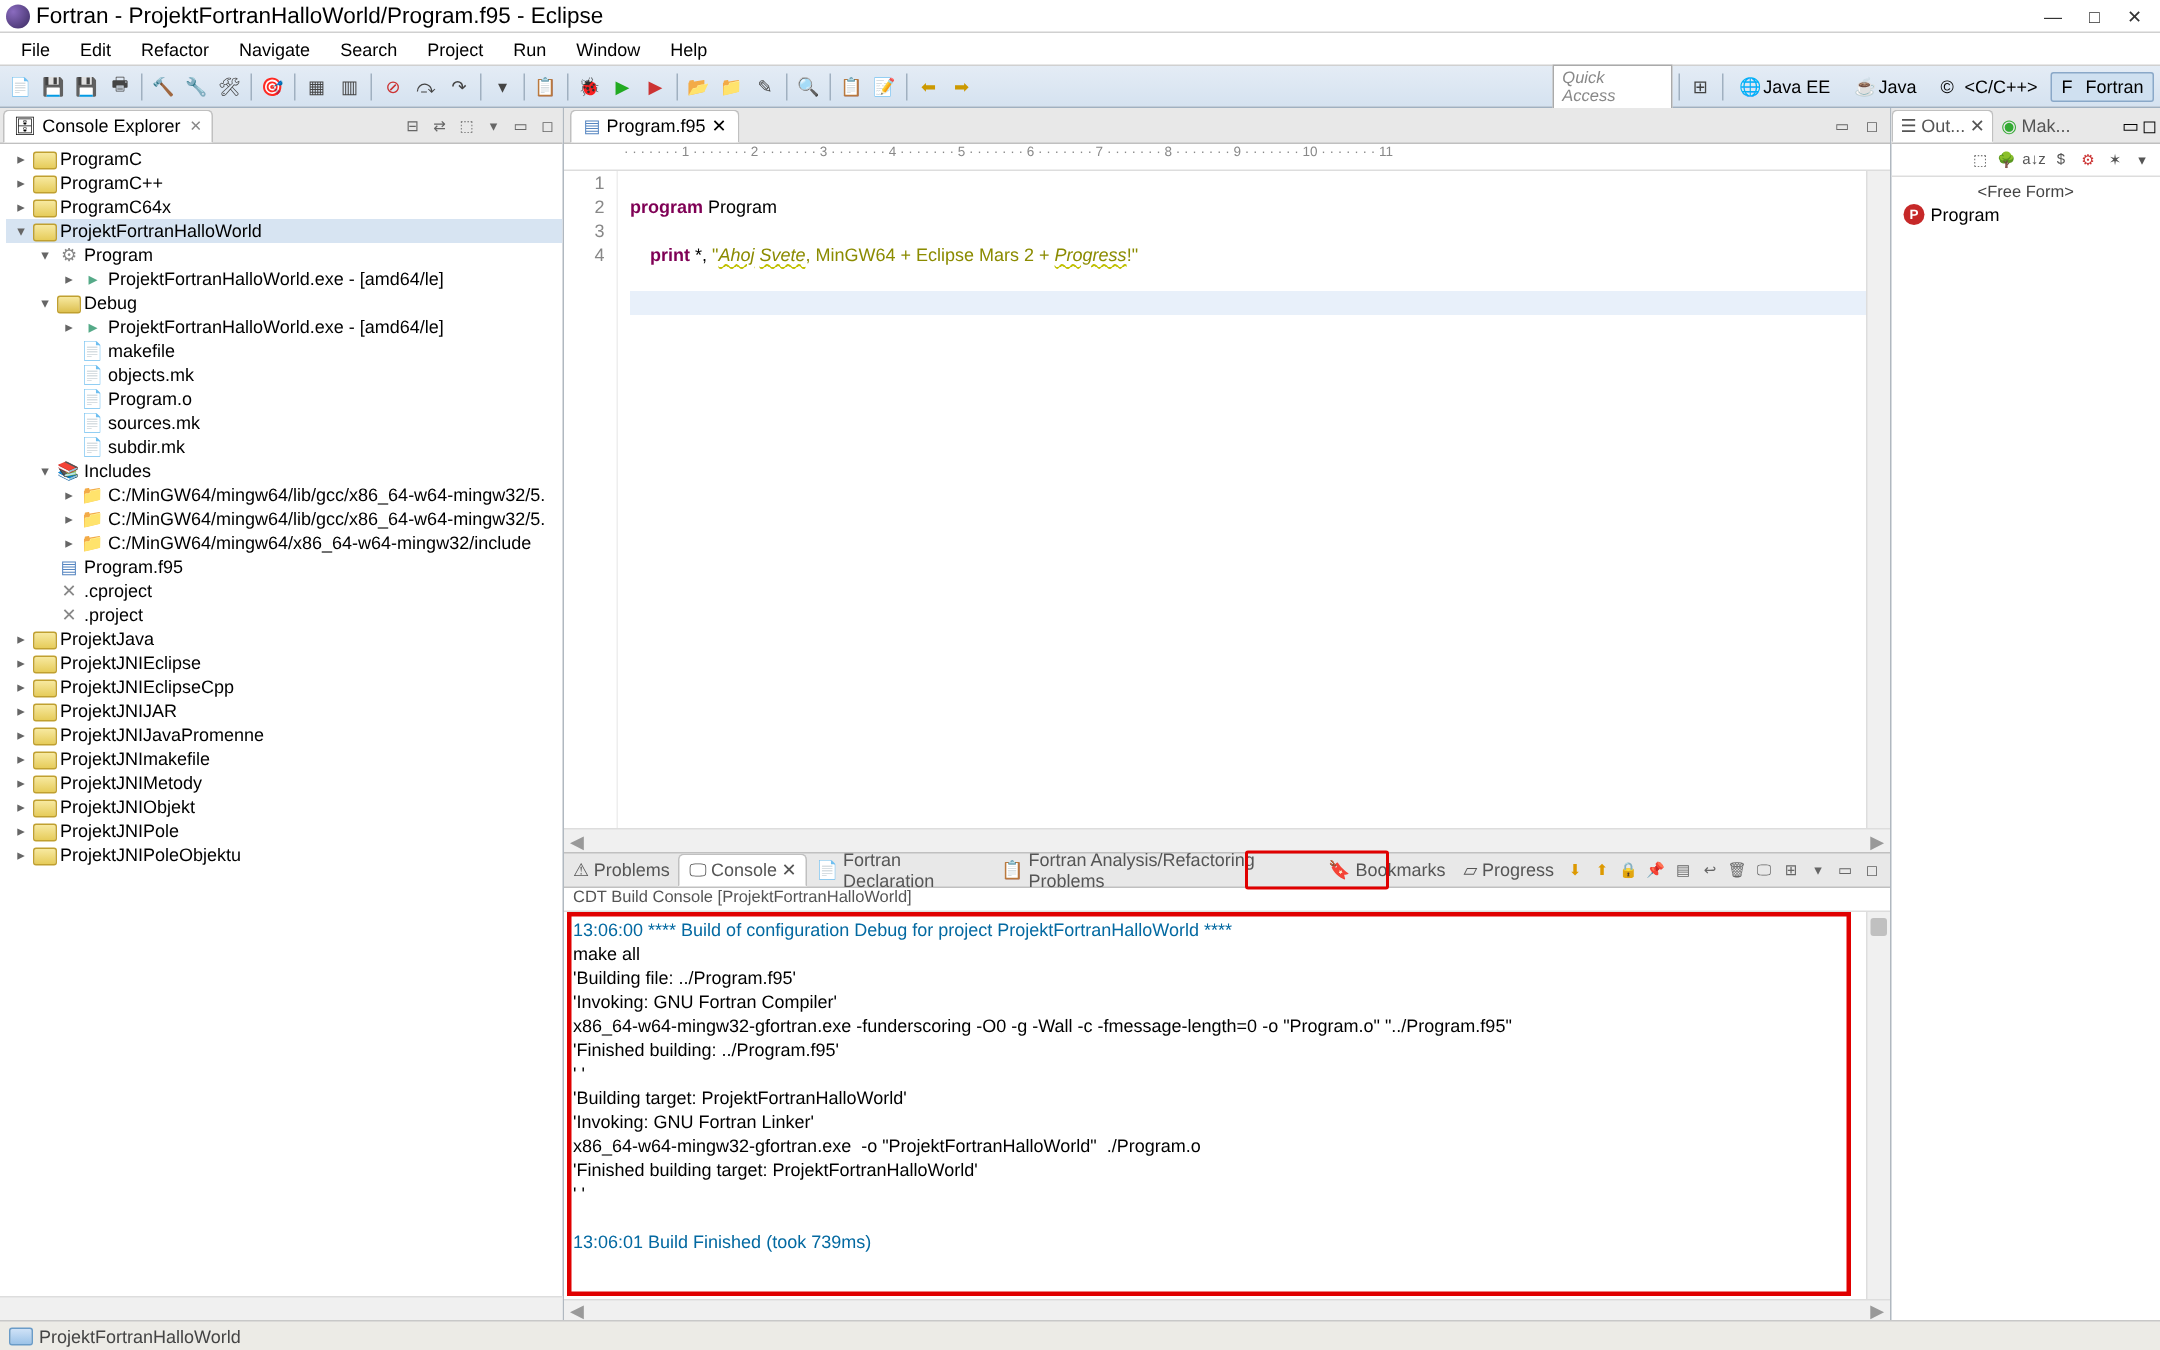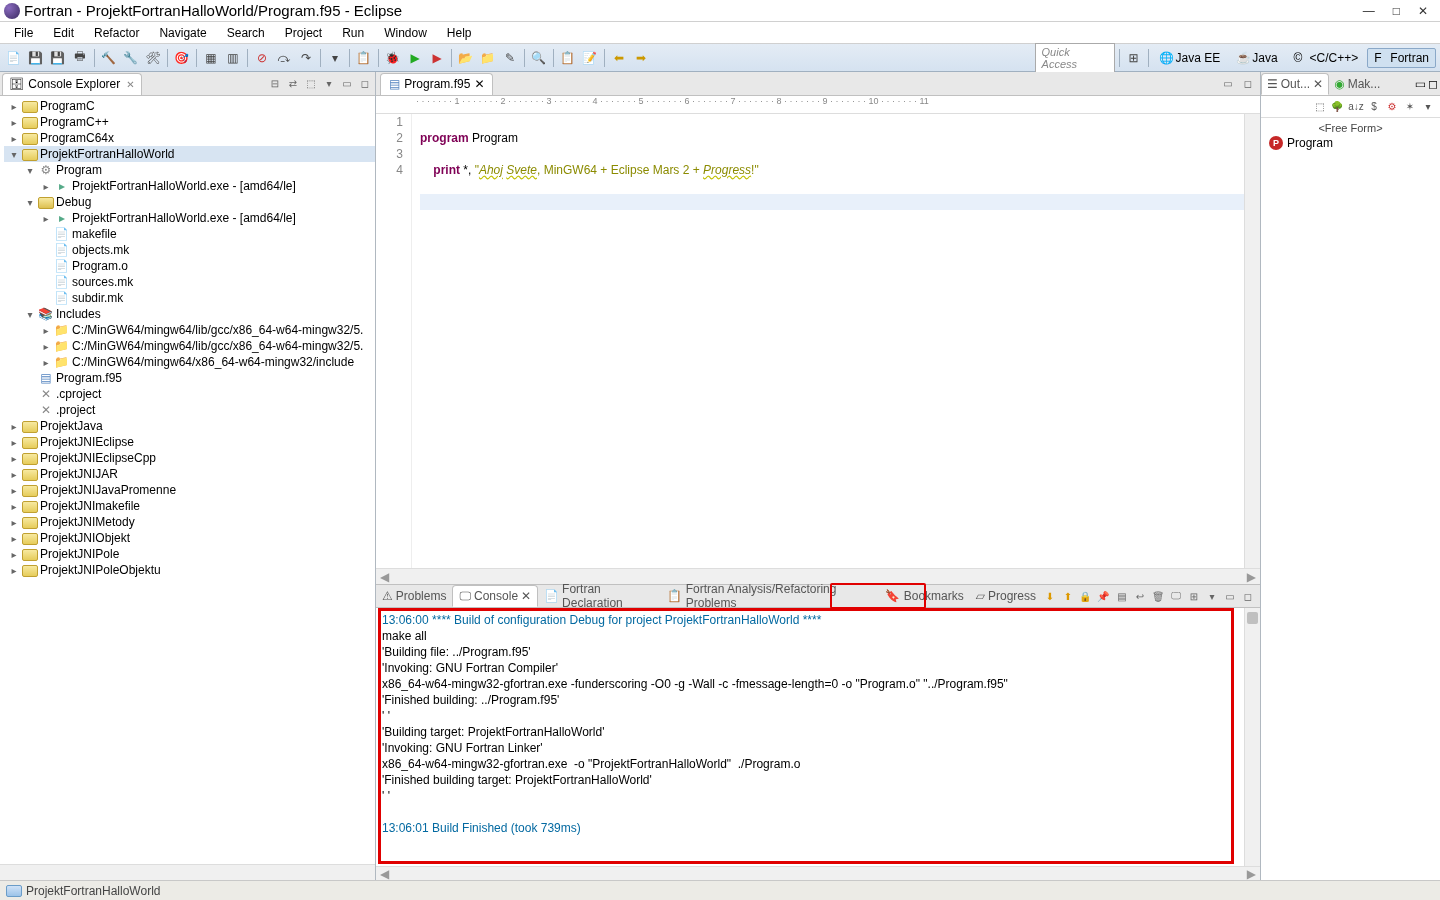--- a/index.html
+++ b/index.html
@@ -408,20 +408,21 @@
         <span class="vb">▤</span>
         <span class="vb">↩</span>
         <span class="vb">🗑</span>
         <span class="vb">🖵</span>
         <span class="vb">⊞</span>
         <span class="vb">▾</span>
         <span class="vb">▭</span>
         <span class="vb">◻</span>
       </div>
     </div>
+    <div class="console-header">CDT Build Console [ProjektFortranHalloWorld]</div>
     <div class="console-wrap">
       <div class="console" id="console"><div class="blue">13:06:00 **** Build of configuration Debug for project ProjektFortranHalloWorld ****</div><div>make all </div><div>'Building file: ../Program.f95'</div><div>'Invoking: GNU Fortran Compiler'</div><div>x86_64-w64-mingw32-gfortran.exe -funderscoring -O0 -g -Wall -c -fmessage-length=0 -o "Program.o" "../Program.f95"</div><div>'Finished building: ../Program.f95'</div><div>' '</div><div>'Building target: ProjektFortranHalloWorld'</div><div>'Invoking: GNU Fortran Linker'</div><div>x86_64-w64-mingw32-gfortran.exe  -o "ProjektFortranHalloWorld"  ./Program.o   </div><div>'Finished building target: ProjektFortranHalloWorld'</div><div>' '</div><div>&nbsp;</div><div class="blue">13:06:01 Build Finished (took 739ms)</div></div>
       <div class="console-vscroll">
           <div class="thumb"></div>
         </div>
       <div class="console-border"></div>
     </div>
     <div class="console-hscroll">
         <span>◀</span>
         <span>▶</span>

